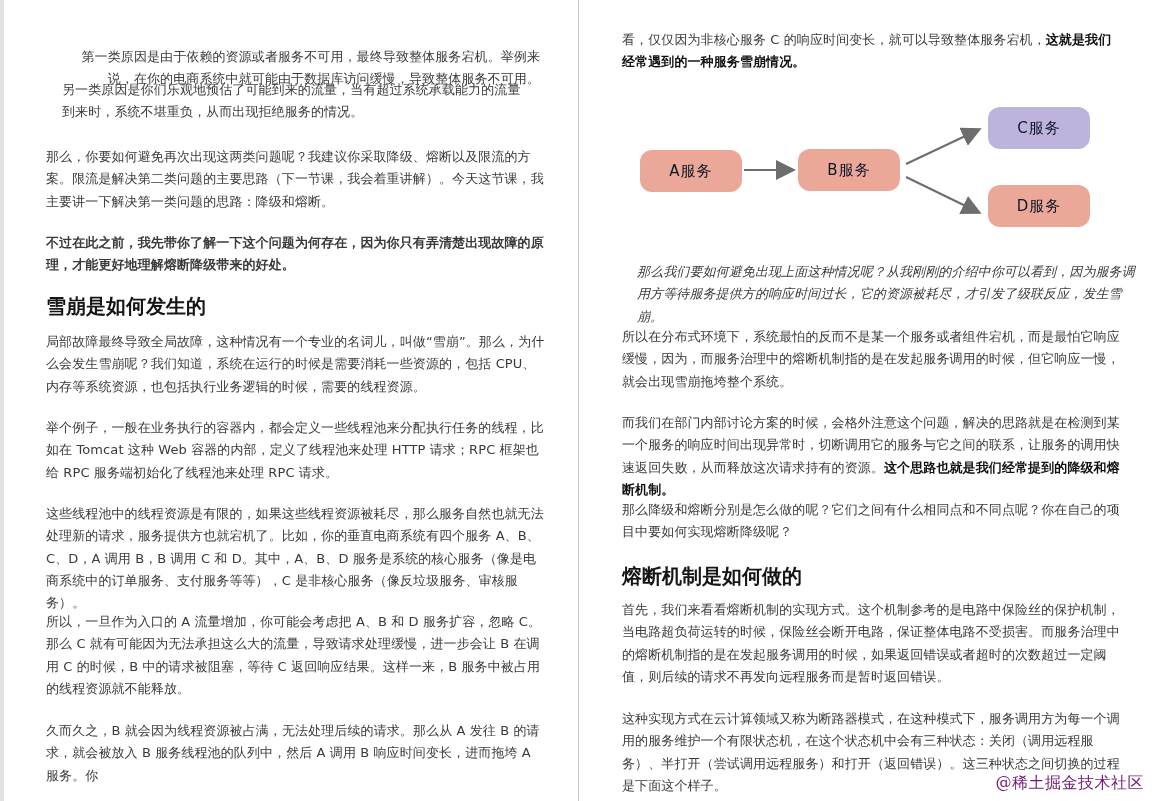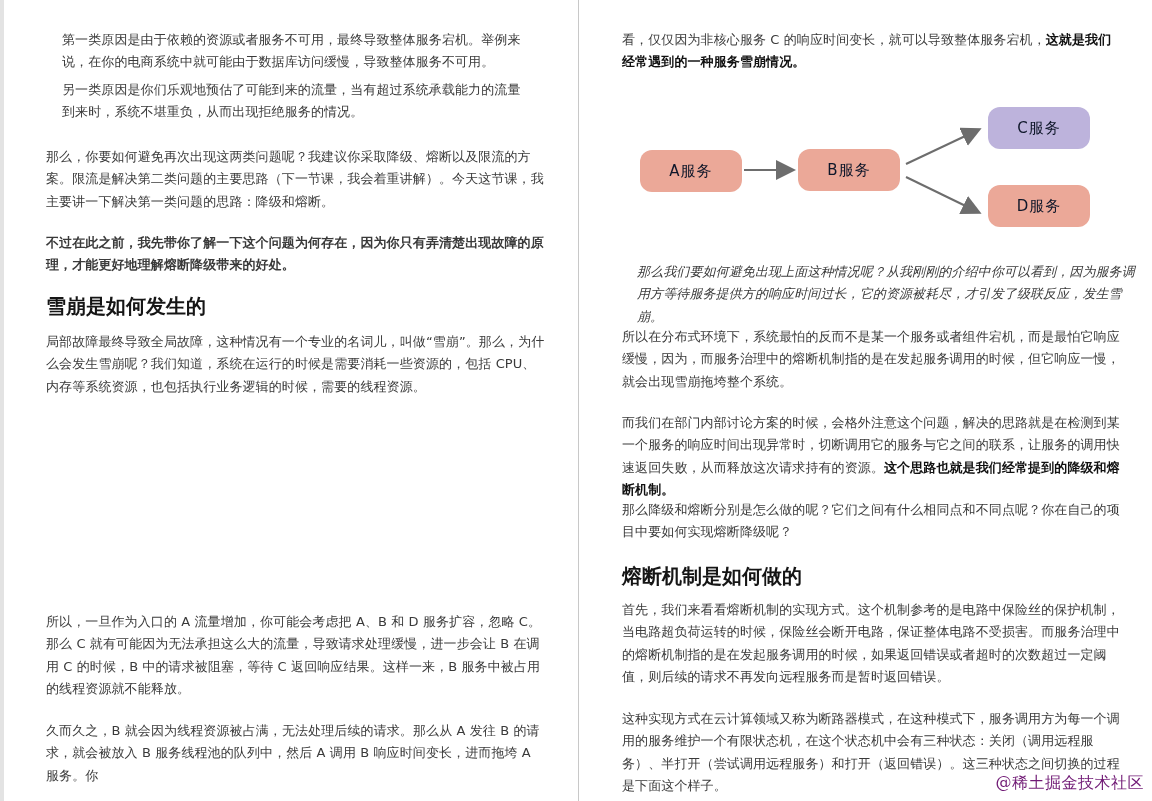--- a/index.html
+++ b/index.html
@@ -17,26 +17,28 @@
     .diagram { position: absolute; left: 620px; top: 95px; width: 500px; height: 150px; }
     .node { position: absolute; width: 102px; height: 42px; border-radius: 12px; color: #0f172a; font-size: 15px; display: flex; align-items: center; justify-content: center; letter-spacing: 1px; }
   </style>
 </head>
 <body>
 
 <div class="edge-bar"></div>
 <div class="divider"></div>
 
 <div class="page page-left">
-  <p class="p" style="left:62px; top:29px; width:478px;">第一类原因是由于依赖的资源或者服务不可用，最终导致整体服务宕机。举例来说，在你的电商系统中就可能由于数据库访问缓慢，导致整体服务不可用。</p>
+  <p class="p" style="left:62px; top:46px; width:478px;text-align:right;">第一类原因是由于依赖的资源或者服务不可用，最终导致整体服务宕机。举例来说，在你的电商系统中就可能由于数据库访问缓慢，导致整体服务不可用。</p>
   <p class="p" style="left:62px; top:79px; width:470px;">另一类原因是你们乐观地预估了可能到来的流量，当有超过系统承载能力的流量到来时，系统不堪重负，从而出现拒绝服务的情况。</p>
   <p class="p" style="left:46px; top:146px; width:500px;">那么，你要如何避免再次出现这两类问题呢？我建议你采取降级、熔断以及限流的方案。限流是解决第二类问题的主要思路（下一节课，我会着重讲解）。今天这节课，我主要讲一下解决第一类问题的思路：降级和熔断。</p>
   <p class="p" style="left:46px; top:232px; width:500px;font-weight:bold;">不过在此之前，我先带你了解一下这个问题为何存在，因为你只有弄清楚出现故障的原理，才能更好地理解熔断降级带来的好处。</p>
   <h2 class="h" style="left:46px; top:296px;">雪崩是如何发生的</h2>
   <p class="p" style="left:46px; top:331px; width:500px;">局部故障最终导致全局故障，这种情况有一个专业的名词儿，叫做“雪崩”。那么，为什么会发生雪崩呢？我们知道，系统在运行的时候是需要消耗一些资源的，包括 CPU、内存等系统资源，也包括执行业务逻辑的时候，需要的线程资源。</p>
+  <p class="p" style="left:46px; top:417px; width:500px;">举个例子，一般在业务执行的容器内，都会定义一些线程池来分配执行任务的线程，比如在 Tomcat 这种 Web 容器的内部，定义了线程池来处理 HTTP 请求；RPC 框架也给 RPC 服务端初始化了线程池来处理 RPC 请求。</p>
+  <p class="p" style="left:46px; top:503px; width:500px;">这些线程池中的线程资源是有限的，如果这些线程资源被耗尽，那么服务自然也就无法处理新的请求，服务提供方也就宕机了。比如，你的垂直电商系统有四个服务 A、B、C、D，A 调用 B，B 调用 C 和 D。其中，A、B、D 服务是系统的核心服务（像是电商系统中的订单服务、支付服务等等），C 是非核心服务（像反垃圾服务、审核服务）。</p>
   <p class="p" style="left:46px; top:611px; width:500px;">所以，一旦作为入口的 A 流量增加，你可能会考虑把 A、B 和 D 服务扩容，忽略 C。那么 C 就有可能因为无法承担这么大的流量，导致请求处理缓慢，进一步会让 B 在调用 C 的时候，B 中的请求被阻塞，等待 C 返回响应结果。这样一来，B 服务中被占用的线程资源就不能释放。</p>
   <p class="p" style="left:46px; top:720px; width:500px;">久而久之，B 就会因为线程资源被占满，无法处理后续的请求。那么从 A 发往 B 的请求，就会被放入 B 服务线程池的队列中，然后 A 调用 B 响应时间变长，进而拖垮 A 服务。你</p>
 </div>
 
 <div class="page page-right">
   <p class="p" style="left:43px; top:29px; width:500px;"><span>看，仅仅因为非核心服务 C 的响应时间变长，就可以导致整体服务宕机，</span><b>这就是我们经常遇到的一种服务雪崩情况。</b></p>
 </div>
 
 <div class="diagram">
   <svg width="500" height="150" style="position:absolute; left:0; top:0;">

